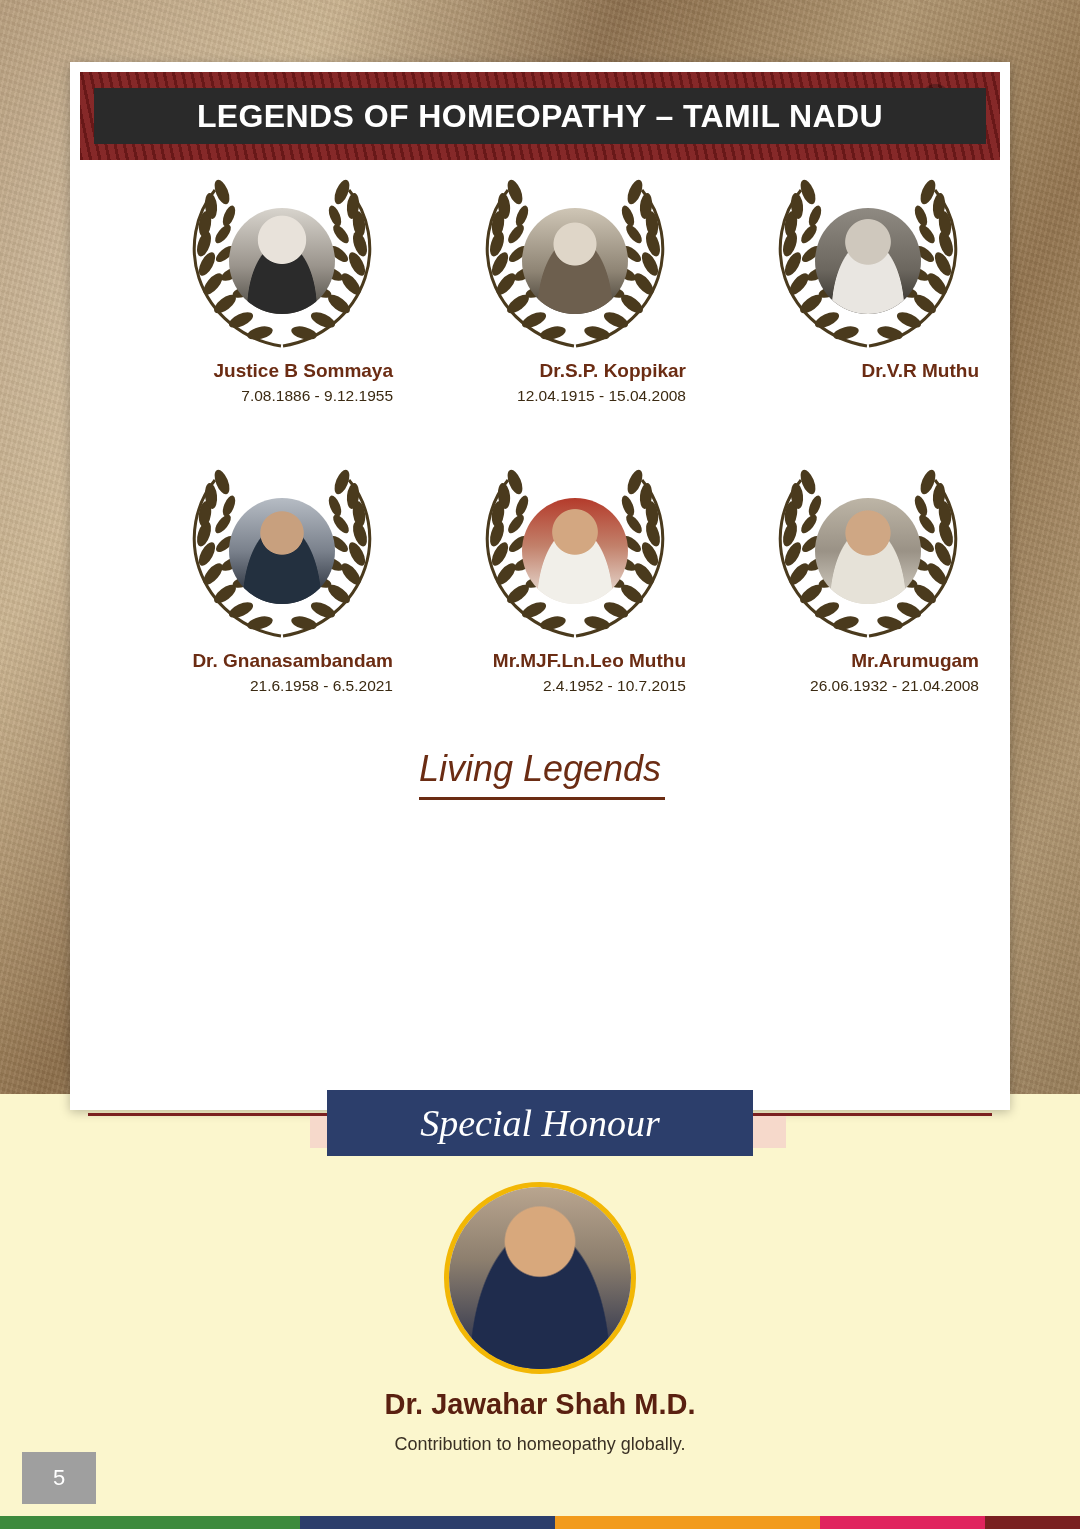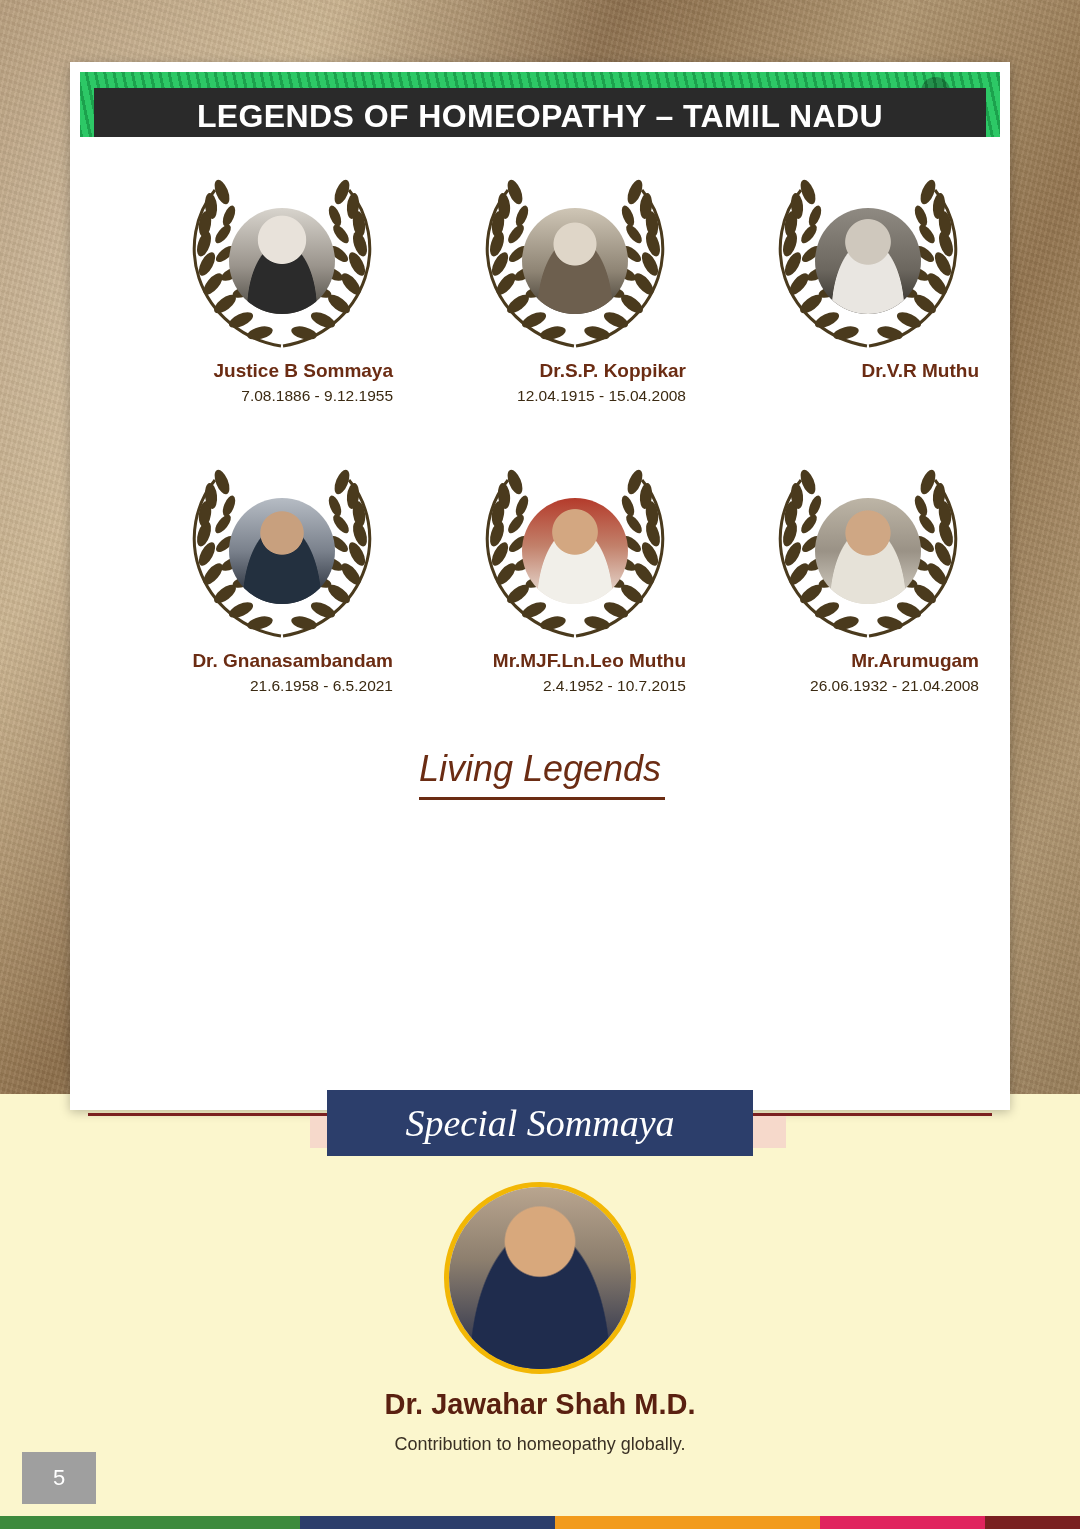--- a/index.html
+++ b/index.html
@@ -59,26 +59,26 @@
     z-index: 2;
     box-shadow: 0 2px 10px rgba(0,0,0,0.25);
   }
 
   
   .banner-wrap {
     position: absolute;
     left: 80px;
     top: 72px;
     width: 920px;
-    height: 65px;
+    height: 88px;
     z-index: 3;
     background:
       radial-gradient(ellipse at 20% 40%, rgba(255,255,255,0.18), rgba(255,255,255,0) 55%),
       linear-gradient(100deg, #8a5a38 0%, #6d4226 22%, #a5estreet 22%, #7d4e2d 48%, #5d3a22 70%, #94623c 100%);
-    background-color: #22c55e;
+    background-color: #7f1d1d;
     overflow: hidden;
   }
   .banner-wrap:after {
     content: "";
     position: absolute;
     inset: 0;
     background:
       repeating-linear-gradient(78deg, rgba(0,0,0,0.18) 0 3px, rgba(255,255,255,0.05) 3px 9px),
       radial-gradient(circle at 8% 55%, rgba(0,0,0,0.35) 0 18px, rgba(0,0,0,0) 19px),
       radial-gradient(circle at 93% 30%, rgba(0,0,0,0.30) 0 14px, rgba(0,0,0,0) 15px);
@@ -661,21 +661,21 @@
 <div class="living-rule"></div>
 
 <div class="living-row">
 </div>
 
 <div class="honour-rule"></div>
 <div class="honour-peach-left"></div>
 <div class="honour-peach-right"></div>
 
 <div class="honour-banner">
-  <div class="honour-banner-text">Special Sommaya</div>
+  <div class="honour-banner-text">Special Honour</div>
 </div>
 
 <div class="honour-person">
   <div class="honour-ring">
       <div class="ph ph-i"></div>
     </div>
   <div class="honour-name">Dr. Jawahar Shah M.D.</div>
   <div class="honour-desc">
     <div>Contribution to homeopathy globally.</div>
   </div>

